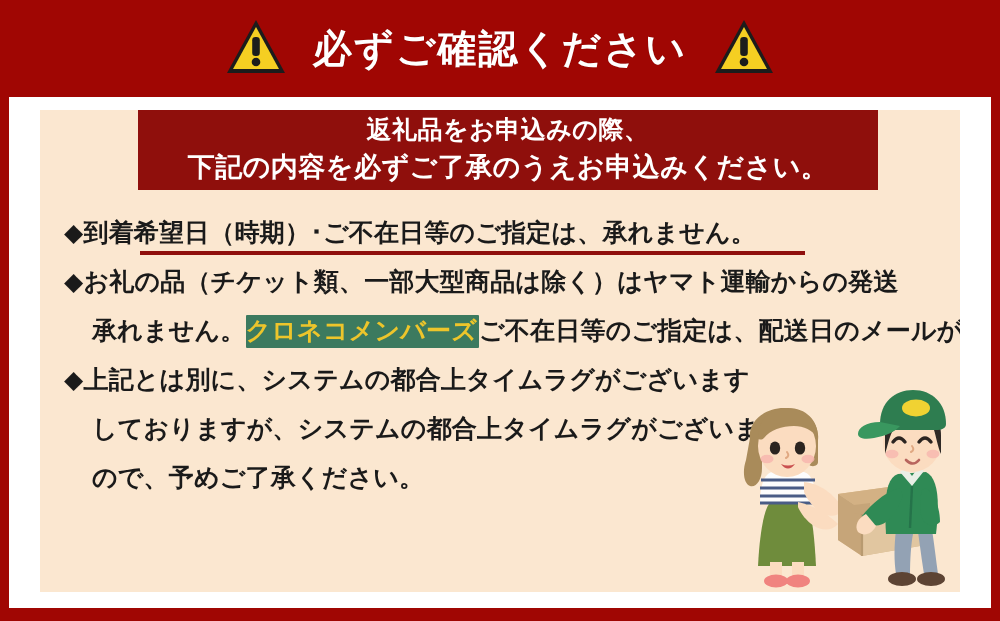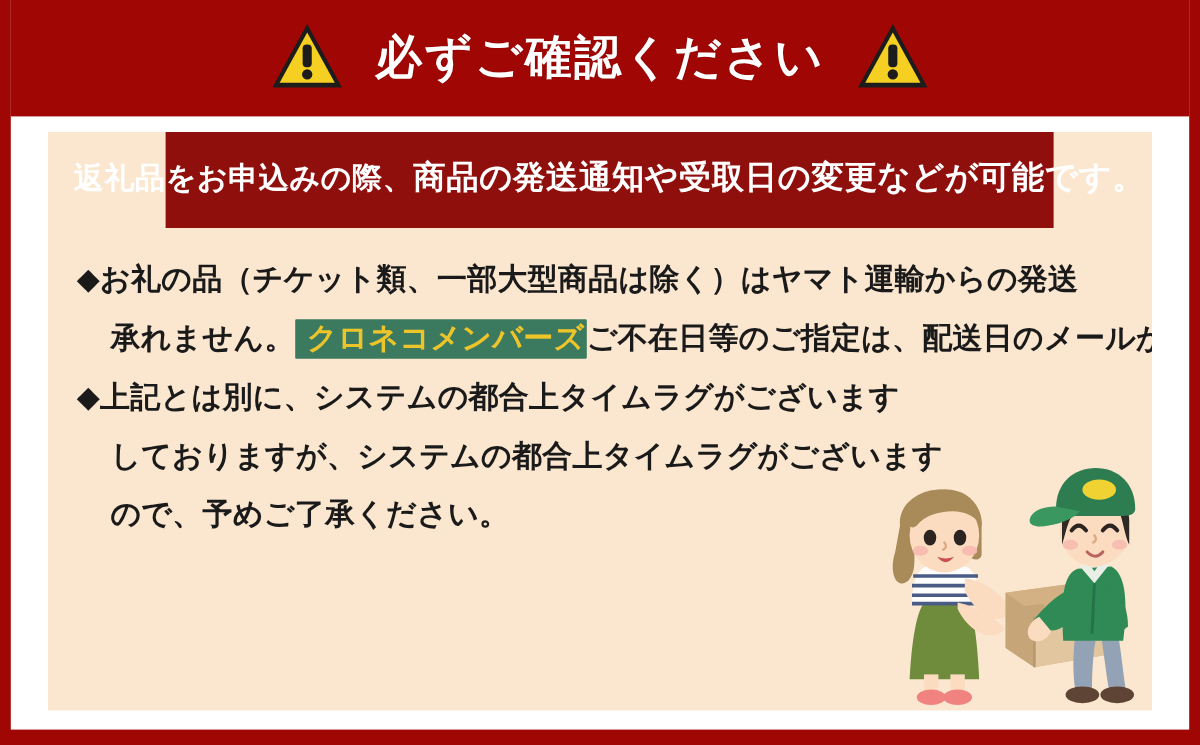--- a/index.html
+++ b/index.html
@@ -40,21 +40,21 @@
     position:absolute;left:31px;top:110px;
     width:920px;height:482px;
     background:#fbe7d0;
     overflow:hidden;
   }
   
   .subtitle-banner{
     position:absolute;left:98px;top:0px;
     width:740px;height:80px;
     background:#8f0f0c;
-    display:flex;flex-direction:row;align-items:center;justify-content:center;
+    display:flex;flex-direction:column;align-items:center;justify-content:center;
     box-sizing:border-box;
     padding-bottom:2px;
   }
   .subtitle-line{
     color:#ffffff;font-weight:bold;font-size:25px;line-height:1.42;
     white-space:nowrap;letter-spacing:.5px;
   }
   .subtitle-line.l2{font-size:27px;}
   
   .body-text{
@@ -68,21 +68,21 @@
   }
   .tline{position:relative;height:49px;}
   .tline.indent{padding-left:28px;}
   .underline-rule{
     position:absolute;left:76px;top:43px;
     width:665px;height:4px;background:#8f0f0c;
   }
   .hl{
     background:#3c7a5f;
     color:#edc52b;
-    padding:1px 2px 3px 10px;
+    padding:1px 2px 3px 0;
     border-radius:1px;
   }
   
   .illustration{
     position:absolute;right:-12px;bottom:0;width:252px;height:216px;
     pointer-events:none;
   }
 </style>
 </head>
 <body>
@@ -110,25 +110,29 @@
         <circle cx="31" cy="44" r="4.3" fill="#1c1c1c"></circle>
       </svg>
     </span>
 
   </div>
 
   <div class="panel">
 
     <div class="subtitle-banner">
       <div class="subtitle-line">返礼品をお申込みの際、</div>
-      <div class="subtitle-line l2">商品の発送通知や受取日の変更などが可能です。</div>
+      <div class="subtitle-line l2">下記の内容を必ずご了承のうえお申込みください。</div>
     </div>
 
     <div class="body-text">
 
+      <div class="tline">
+        <span>◆到着希望日（時期）･ご不在日等のご指定は、承れません。</span>
+        <span class="underline-rule"></span>
+      </div>
 
       <div class="tline">
         <span>◆お礼の品（チケット類、一部大型商品は除く）はヤマト運輸からの発送</span>
       </div>
       <div class="tline indent">
         <span>承れません。</span><span class="hl">クロネコメンバーズ</span><span>ご不在日等のご指定は、配送日のメールが</span>
       </div>
 
       <div class="tline">
         <span>◆上記とは別に、システムの都合上タイムラグがございます</span>

